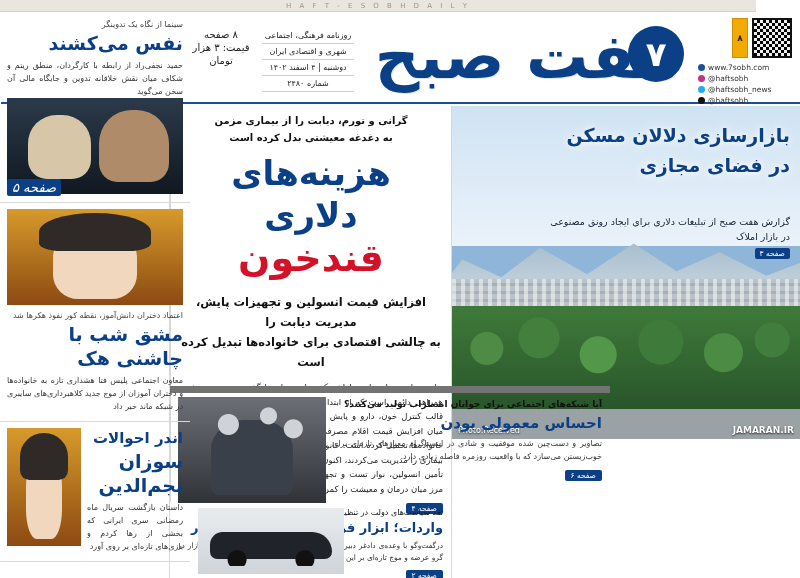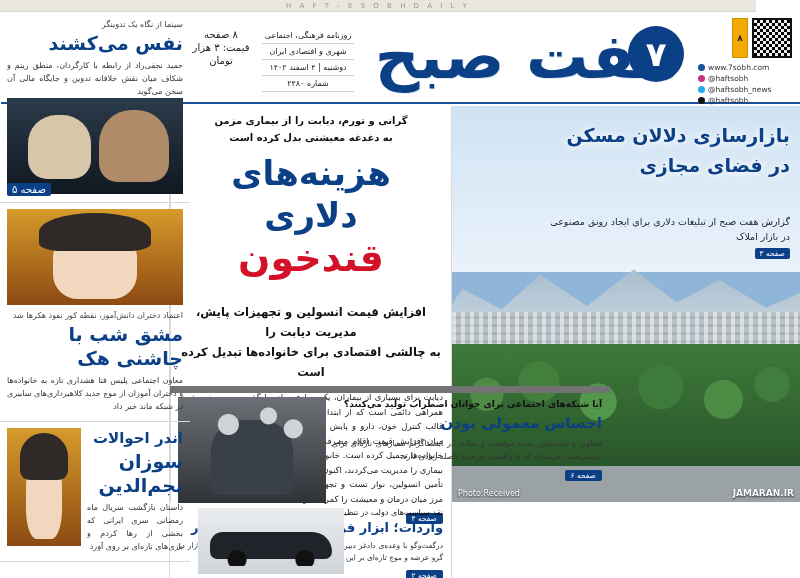--- a/index.html
+++ b/index.html
@@ -73,21 +73,21 @@
     font-size:8px; line-height:13px; color:#222; text-align:center;
   }
   .issue .line { border-bottom:1px solid #cfcfcf; padding:1px 0; }
   .sections {
     position:absolute; top:16px; right:540px; width:78px;
     font-size:10px; line-height:13px; color:#222; text-align:center;
   }
 
   
   .main-photo {
-    position:absolute; top:106px; right:0; width:348px; height:396px;
+    position:absolute; top:106px; right:0; width:348px; height:333px;
     overflow:hidden; background:#8fb5d8;padding-left:11px;
   }
   .sky { position:absolute; inset:0 0 58% 0; background:linear-gradient(#cfe3f3,#eaf2fa); }
   .mountain {
     position:absolute; top:36%; left:-6%; width:112%; height:22%;
     background:linear-gradient(#9fb6c6,#cdd9e2);
     clip-path: polygon(0% 100%, 8% 46%, 18% 70%, 28% 30%, 40% 66%, 52% 24%, 63% 62%, 74% 36%, 86% 68%, 100% 40%, 100% 100%);
     opacity:.95;
   }
   .city {
@@ -148,21 +148,21 @@
   }
   .lead .kicker {
     font-size:10px; line-height:17px; color:#111; text-align:center; font-weight:bold;
   }
   .lead h1 {
     margin:6px 0 0; text-align:center; color:#0b3f86;
     font-size:34px; line-height:42px; font-weight:bold; letter-spacing:-1px;
   }
   .lead h1 .red { color:#d3122a; display:block; font-size:38px; line-height:44px; }
   .lead .deck {
-    margin-top:22px; font-size:11.5px; line-height:20px; color:#111; text-align:center; font-weight:bold;
+    margin-top:12px; font-size:11.5px; line-height:20px; color:#111; text-align:center; font-weight:bold;
   }
   .lead .body {
     margin-top:8px; font-size:8.5px; line-height:14.5px; color:#222; text-align:justify;
   }
   .tag-more {
     display:inline-block; margin-top:6px;
     background:#0b3f86; color:#fff; font-size:7.5px; padding:1px 6px; border-radius:2px;
   }
 
   
@@ -173,21 +173,21 @@
   .rail-card { position:relative; width:190px; border-bottom:1px solid #d9d9d9; padding:6px 7px 8px; }
   .rail-card h3 {
     margin:0; font-size:15px; line-height:21px; color:#0b3f86; font-weight:bold; text-align:right;
   }
   .rail-card h3 .big { font-size:19px; display:block; line-height:24px; }
   .rail-card .lbl { font-size:8px; color:#444; line-height:13px; text-align:right; }
   .rail-card p { margin:4px 0 0; font-size:8px; line-height:13px; color:#333; text-align:justify; }
   .rail-photo { width:176px; height:96px; overflow:hidden; position:relative; }
   .badge {
     position:absolute; left:7px; bottom:6px;
-    background:#0b3f86; color:#fff; font-size:10px; padding:1px 5px; border-radius:2px;
+    background:#0b3f86; color:#fff; font-size:13px; padding:1px 5px; border-radius:2px;font-style:italic;
   }
 
   .ph-cinema { background:linear-gradient(#2b3a4a,#101821); }
   .ph-cinema:before{
     content:""; position:absolute; left:12%; top:18%; width:36%; height:66%;
     background:#d7c6a8; border-radius:45% 45% 30% 30%;
   }
   .ph-cinema:after{
     content:""; position:absolute; left:52%; top:12%; width:40%; height:76%;
     background:#b08b6a; border-radius:46% 46% 26% 26%;

